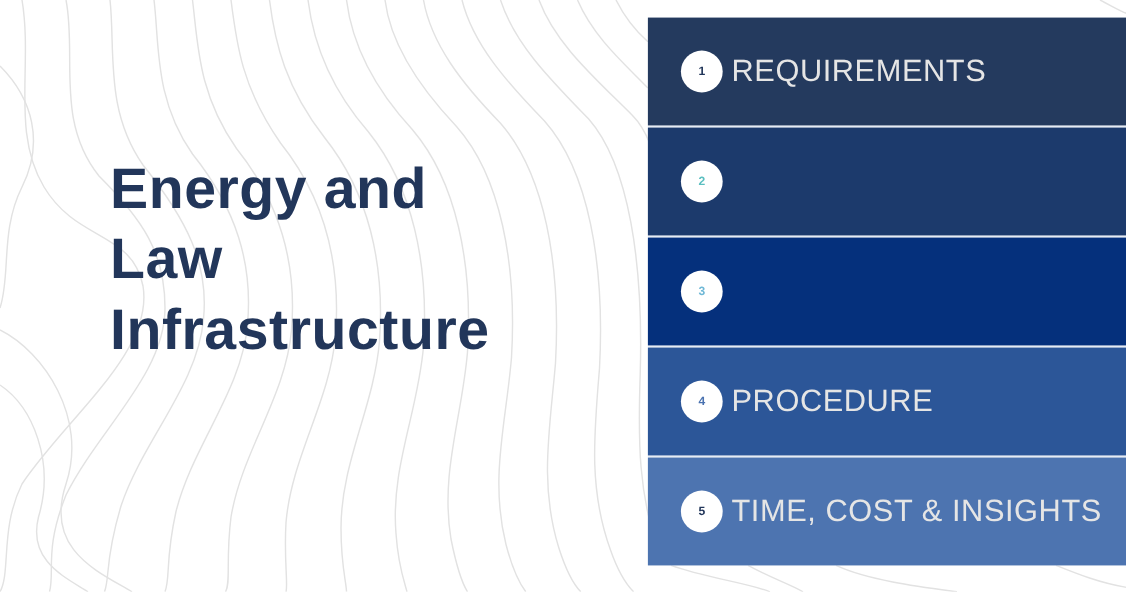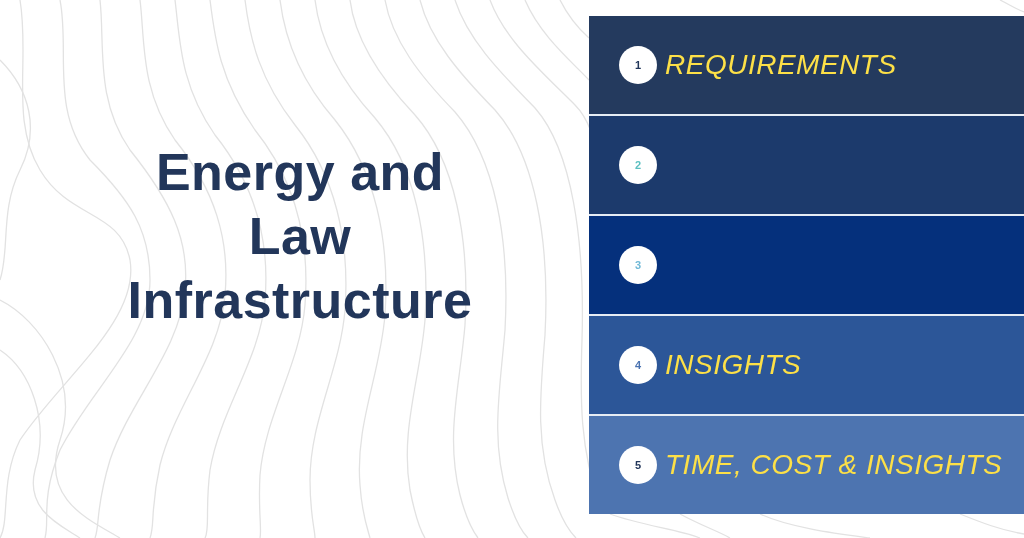--- a/index.html
+++ b/index.html
@@ -4,44 +4,43 @@
   <style>
     html, body { margin: 0; padding: 0; }
     body {
       width: 1024px; height: 538px; overflow: hidden;
       background: #ffffff; position: relative;
       font-family: "Liberation Sans", "DejaVu Sans", sans-serif;
     }
     .bg-lines { position: absolute; left: 0; top: 0; width: 1024px; height: 538px; }
     .title {
       position: absolute; left: 100px; top: 140px; width: 400px;
-      text-align: center; color: #22365a;
+      color: #22365a;
       font-weight: 700; font-size: 52px; line-height: 64px;
       letter-spacing: 0.5px;
     }
     .title span { display: block; }
     .panel {
       position: absolute; left: 589px; top: 16px; width: 435px; height: 498px;
       background: #e6ecf4;
     }
     .band {
       position: absolute; left: 0; width: 435px; height: 98px;
       display: flex; align-items: center;
     }
     .circle {
       width: 38px; height: 38px; border-radius: 50%;
       background: #ffffff; margin-left: 30px; margin-right: 8px;
       display: flex; align-items: center; justify-content: center;
       font-size: 11px; font-weight: 700;
       flex-shrink: 0;
     }
     .label {
-      color: #fde047; font-size: 28px; letter-spacing: 0.5px;
+      color: #e5e5e5; font-size: 28px; letter-spacing: 0.5px;
       white-space: nowrap;
-      font-style: italic;
     }
   </style>
 </head>
 <body>
 
 <svg class="bg-lines" viewBox="0 0 1024 538" xmlns="http://www.w3.org/2000/svg">
   <g fill="none" stroke="#e2e2e2" stroke-width="1.3">
     <path d="M20,0 C30,60 10,120 40,170 C70,220 120,210 130,260 C140,320 60,380 20,440 C0,480 10,520 0,538"></path>
     <path d="M60,0 C70,50 50,110 90,160 C130,200 150,230 150,280 C150,340 90,390 60,450 C40,500 50,520 45,538"></path>
     <path d="M100,0 C105,45 95,100 130,150 C170,200 190,240 185,290 C180,350 130,400 110,460 C95,510 100,525 95,538"></path>
@@ -81,19 +80,19 @@
     <div class="label">REQUIREMENTS</div>
   </div>
   <div class="band" style="top:100px; background:#1c3a6c;">
     <div class="circle" style="color:#5bbfc0;">2</div>
   </div>
   <div class="band" style="top:200px; background:#05307c;">
     <div class="circle" style="color:#6fb8d6;">3</div>
   </div>
   <div class="band" style="top:300px; background:#2c5698;">
     <div class="circle" style="color:#4a72b0;">4</div>
-    <div class="label">INSIGHTS</div>
+    <div class="label">PROCEDURE</div>
   </div>
   <div class="band" style="top:400px; background:#4d74b0;">
     <div class="circle" style="color:#22365a;">5</div>
     <div class="label">TIME, COST &amp; INSIGHTS</div>
   </div>
 </div>
 
 </body></html>

